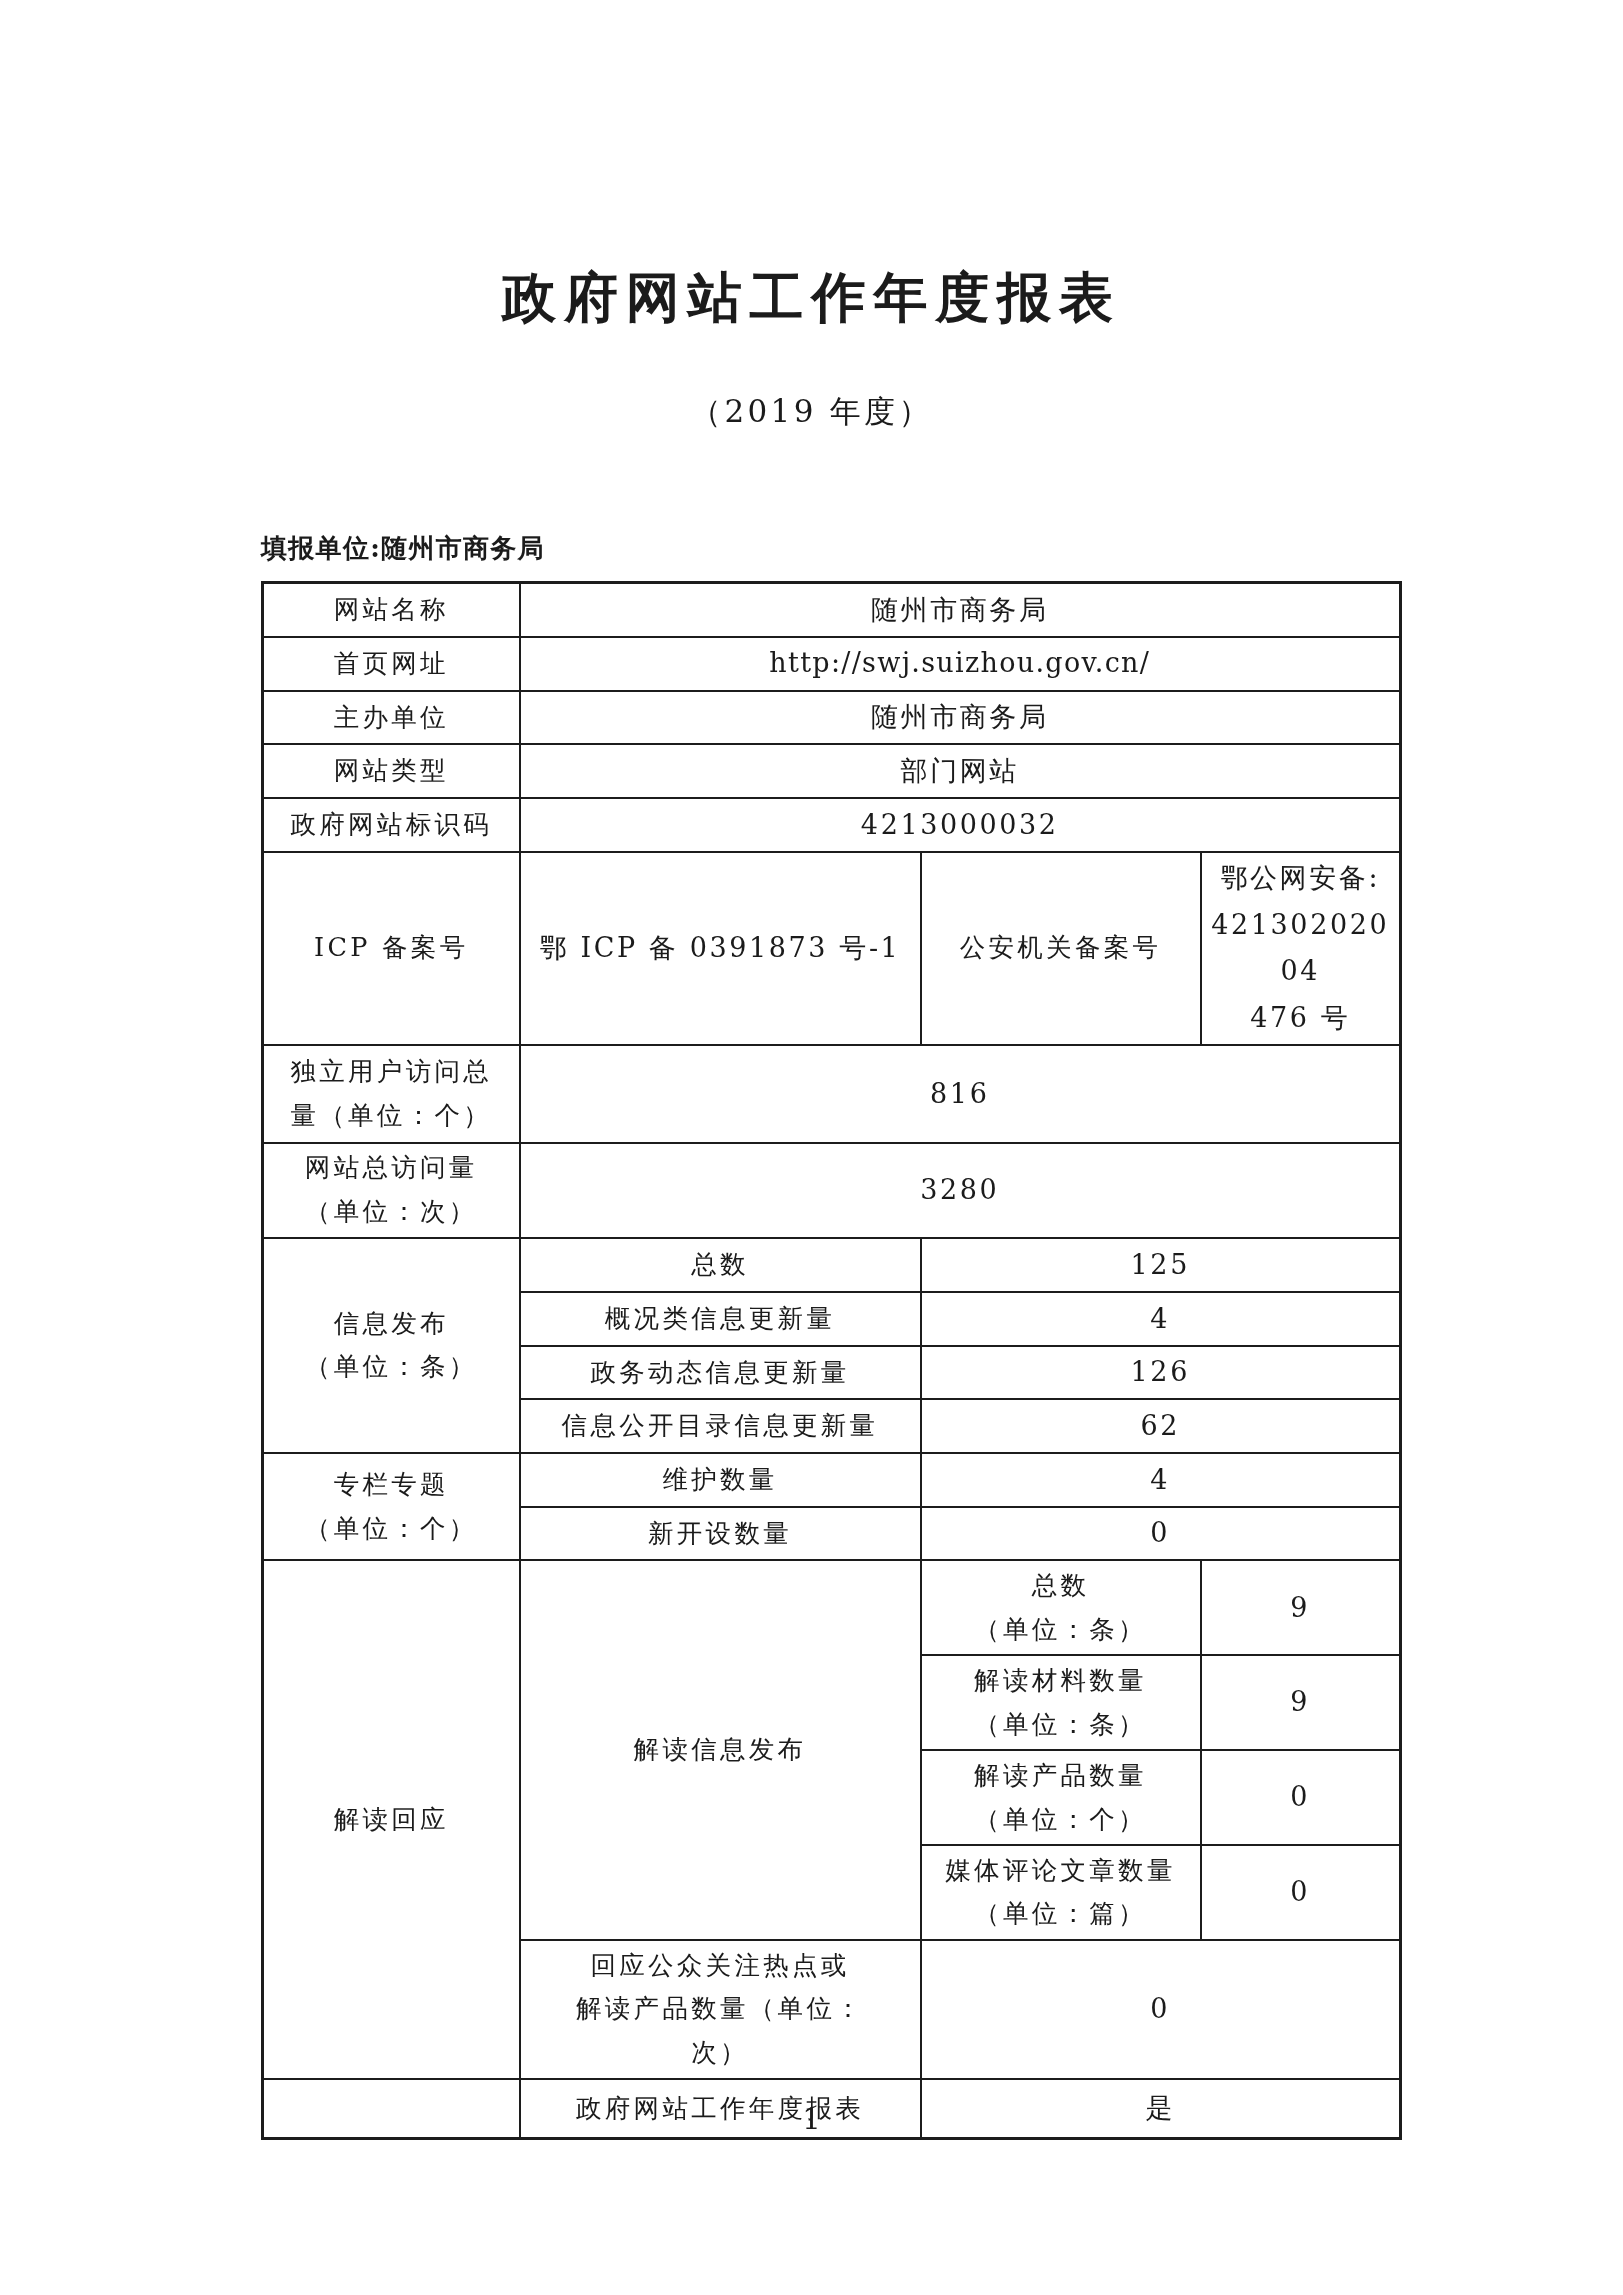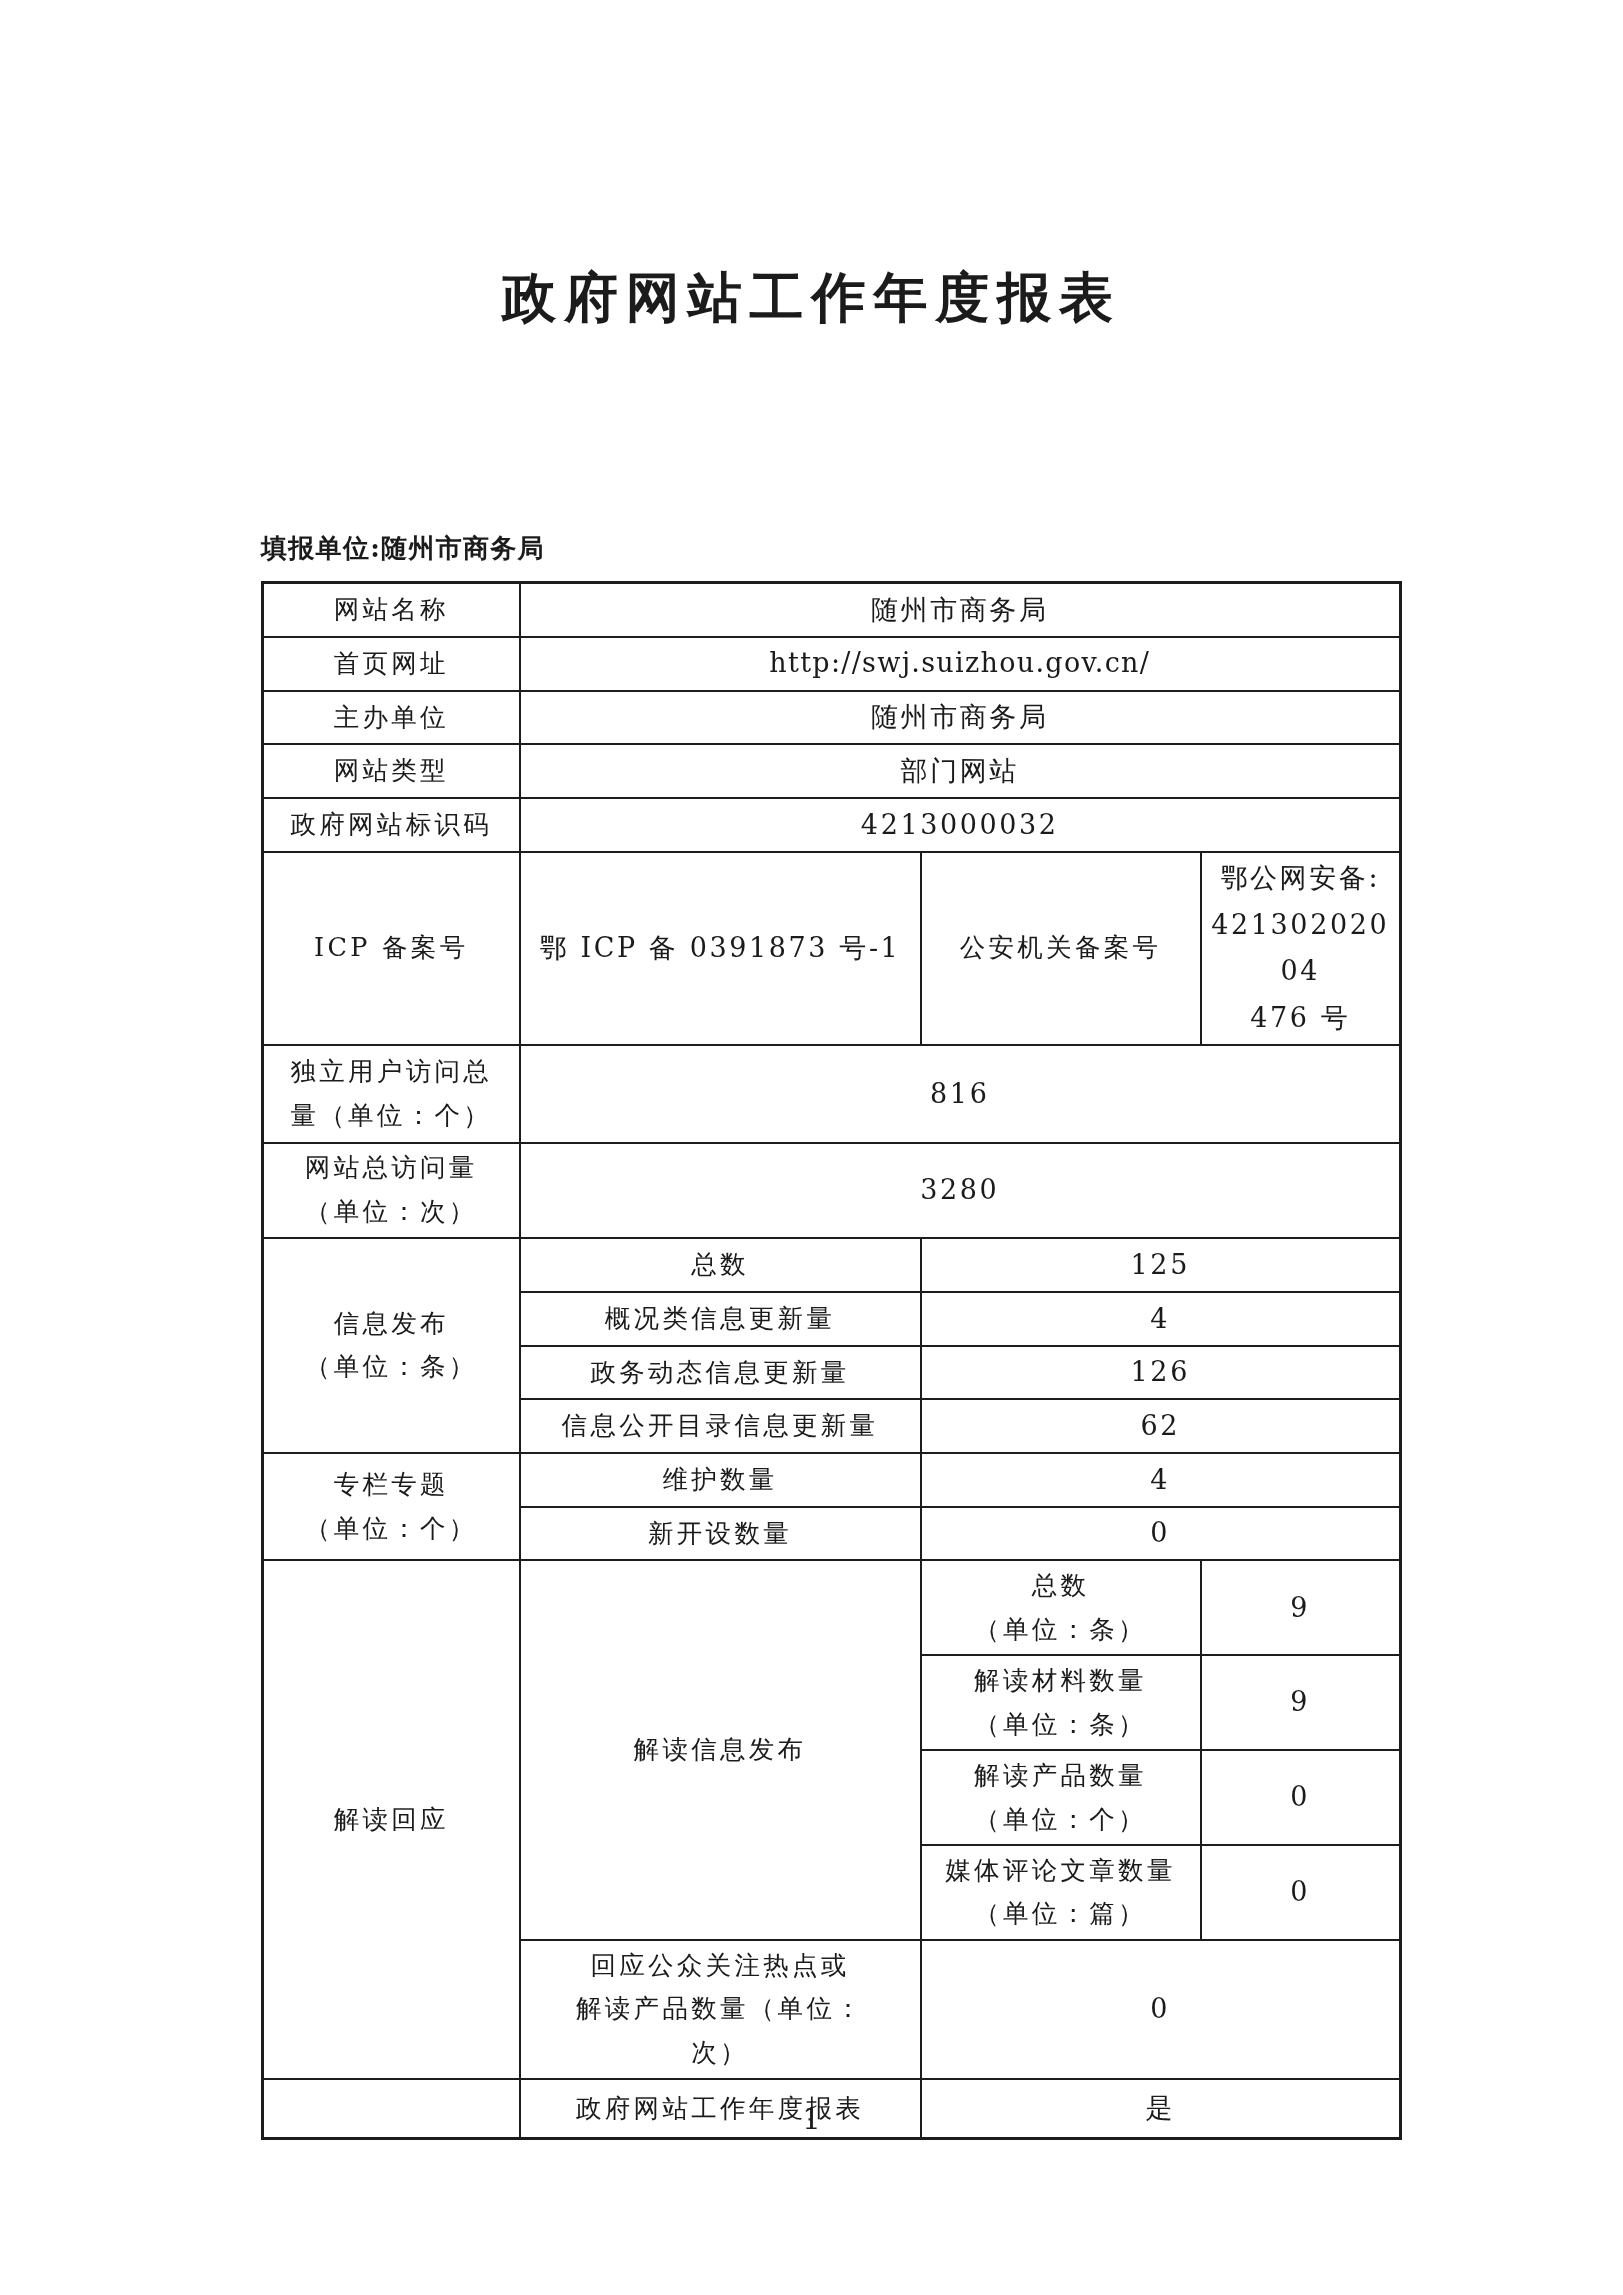--- a/index.html
+++ b/index.html
@@ -57,20 +57,21 @@
     font-size:29px;
     letter-spacing:0;
   }
 </style>
 </head>
 <body>
 
 <div class="page">
 
   <div class="doc-title">政府网站工作年度报表</div>
+  <div class="doc-subtitle">（2019 年度）</div>
   <div class="unit-line">填报单位:随州市商务局</div>
 
   <table class="report-table">
     <colgroup>
       <col style="width:257px">
       <col style="width:401px">
       <col style="width:280px">
       <col style="width:200px">
     </colgroup>
 

